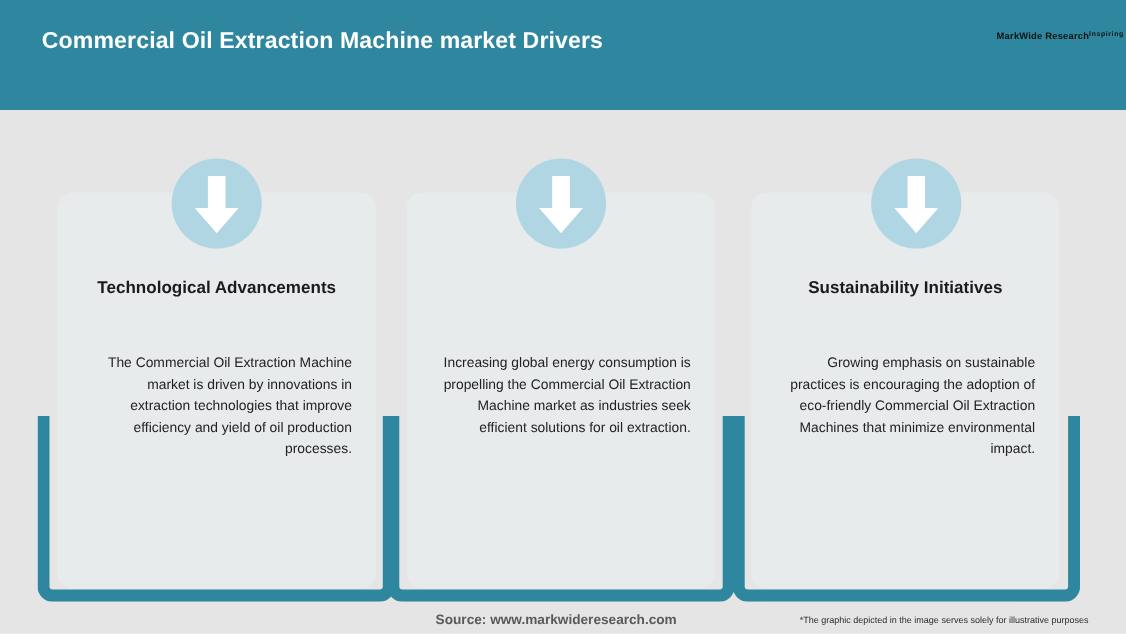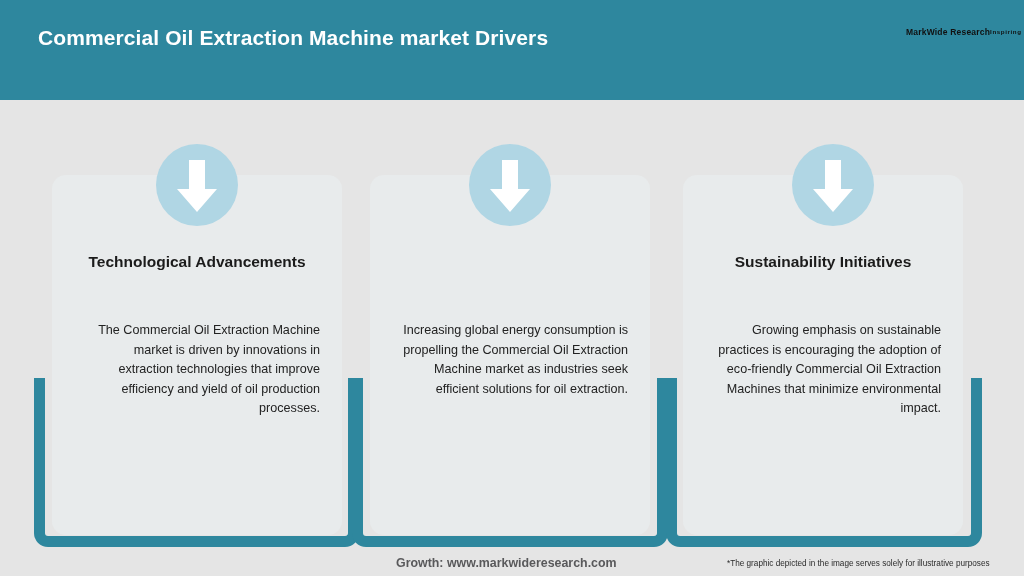--- a/index.html
+++ b/index.html
@@ -133,16 +133,16 @@
       <div class="card-body">Growing emphasis on sustainable practices is encouraging the adoption of eco-friendly Commercial Oil Extraction Machines that minimize environmental impact.</div>
     </div>
     <div class="circle" style="left:792px;top:144px;">
       <svg viewBox="0 0 82 82">
         <polygon fill="#ffffff" points="33,16 49,16 49,45 61,45 41,68 21,45 33,45"></polygon>
       </svg>
     </div>
 
   </div>
 
-  <div class="source">Growth: www.markwideresearch.com</div>
+  <div class="source">Source: www.markwideresearch.com</div>
   <div class="disclaimer">*The graphic depicted in the image serves solely for illustrative purposes</div>
 
 </div>
 
 </body></html>

